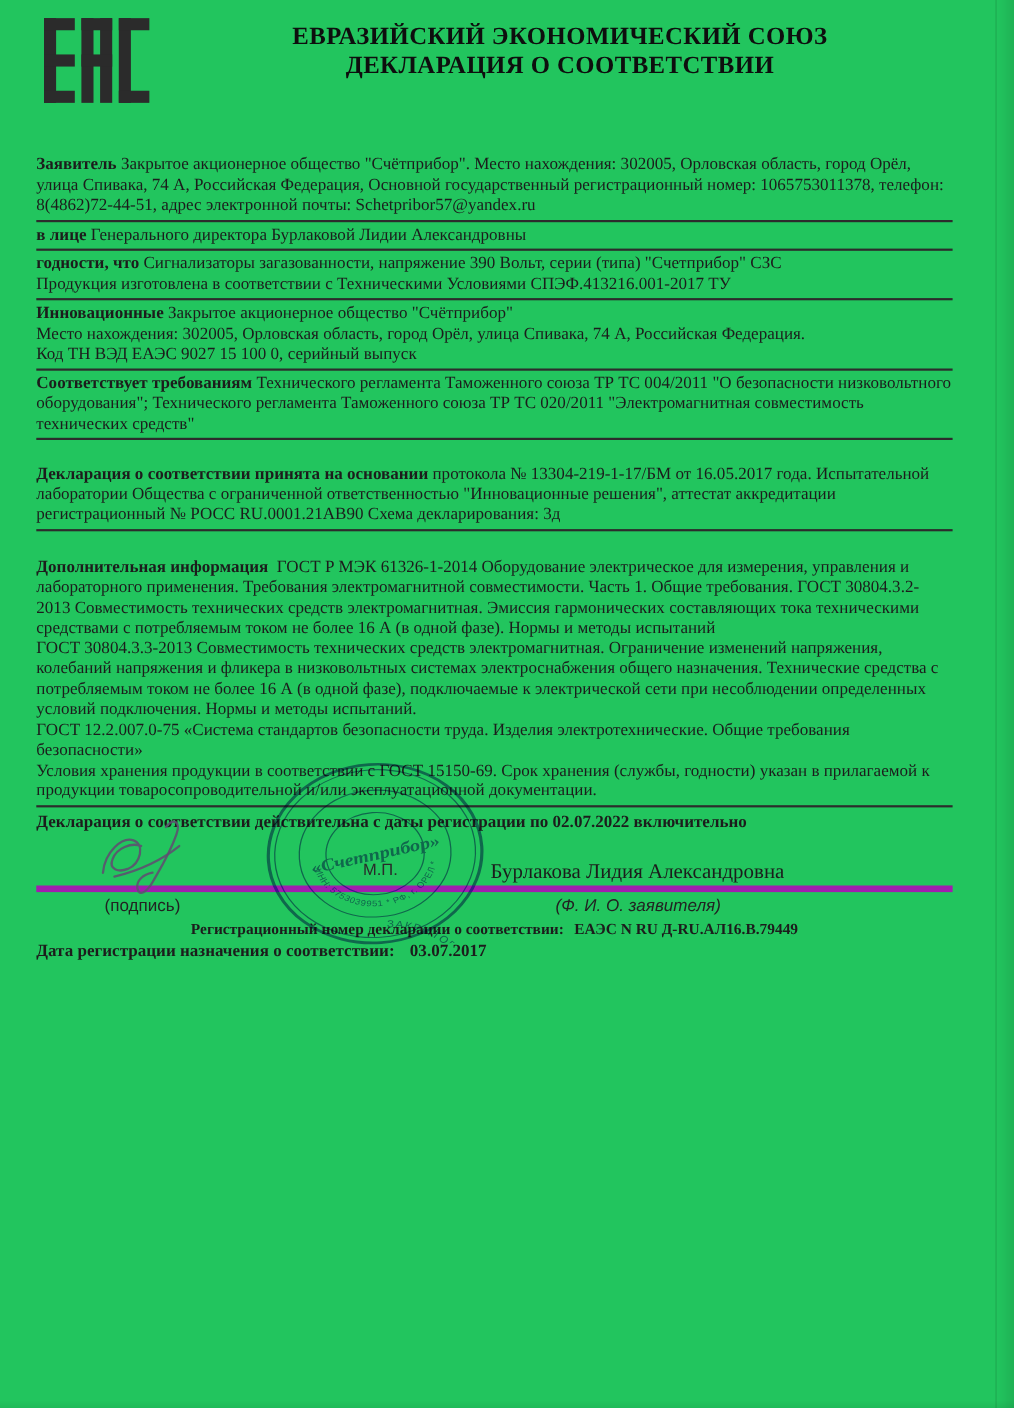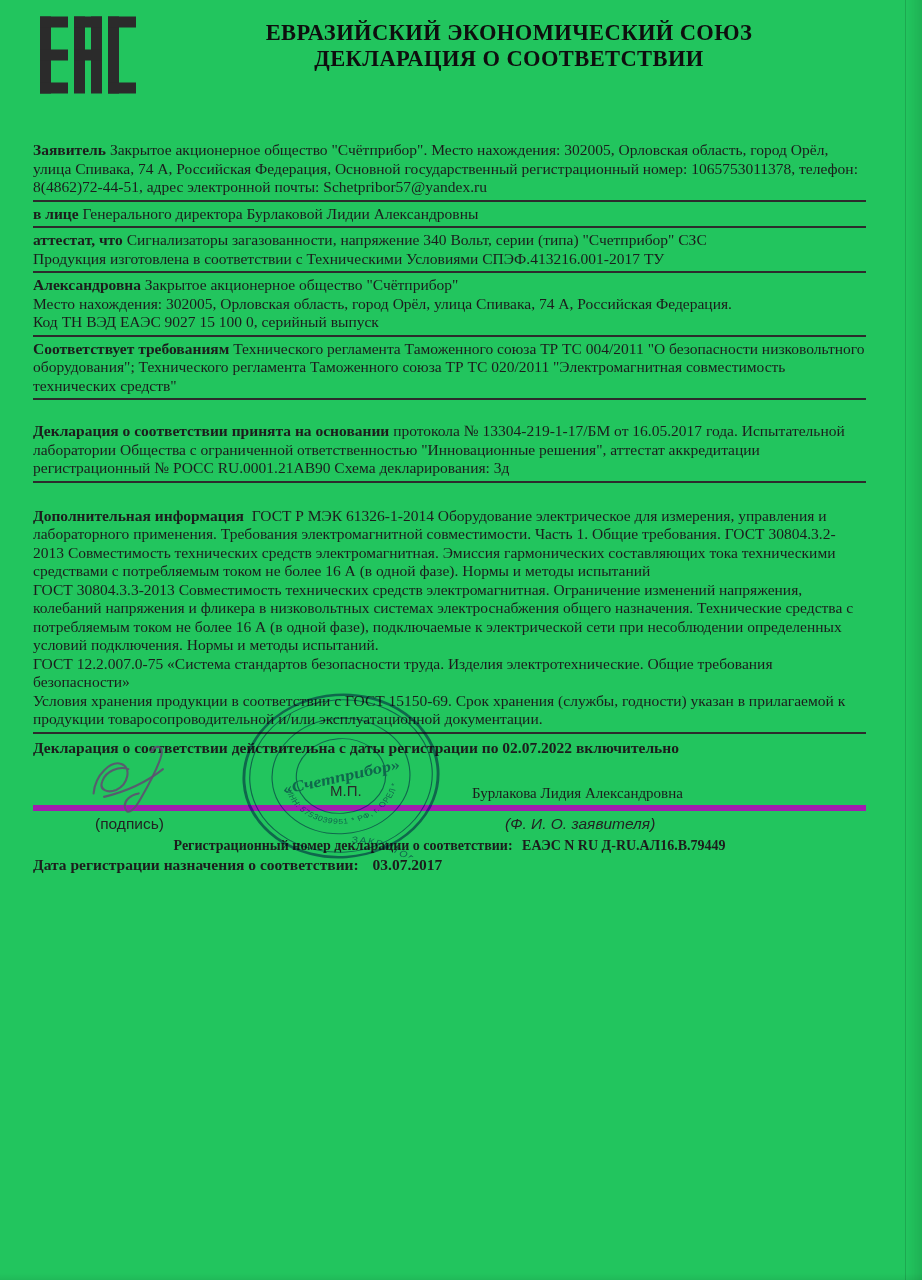--- a/index.html
+++ b/index.html
@@ -25,21 +25,21 @@
   .doc{position:absolute;left:33px;top:95px;width:833px;font-size:15.5px;line-height:18.5px;margin-top:46px;}
   .doc p{margin:0;}
   .u{border-bottom:2px solid #2c2c2c;padding-bottom:3px;margin-bottom:3px;}
   .lead{font-weight:bold;}
   .gap22{margin-top:22px;}
   .gap24{margin-top:24px;}
   .bold-line{font-weight:bold;padding-top:2px;}
   .sig-row{position:relative;height:48px;border-bottom:6px solid #a21caf;}
   .sig-svg{position:absolute;left:45px;bottom:-22px;z-index:3;}
   .mp{position:absolute;left:297px;bottom:5px;font-family:"Liberation Sans","DejaVu Sans",sans-serif;font-size:15px;color:#2a2a2a;}
-  .sig-name{position:absolute;left:439px;bottom:3px;font-size:15px;}
+  .sig-name{position:absolute;left:413px;bottom:3px;font-size:19px;}
   .sig-captions{position:relative;height:26px;font-family:"Liberation Sans","DejaVu Sans",sans-serif;font-size:15.5px;color:#222;text-align:center;}
   .cap1{position:absolute;left:62px;top:4px;}
   .cap2{position:absolute;left:472px;top:4px;font-style:italic;}
   .reg-line{margin-top:16px;font-weight:bold;font-size:14px;text-align:center;}
   .reg-line .val{margin-left:6px;}
   .date-line{margin-top:46px;font-weight:bold;font-size:15.5px;}
   .date-line .val{margin-left:10px;text-align:center;}
   .stamp{
     position:absolute;left:238px;top:690px;width:206px;height:172px;
     opacity:0.82;mix-blend-mode:multiply;z-index:2;
@@ -81,27 +81,27 @@
       <p><b class="lead">Заявитель</b>
       <span>Закрытое акционерное общество "Счётприбор". Место нахождения: 302005, Орловская область, город Орёл, улица Спивака, 74 А, Российская Федерация, Основной государственный регистрационный номер: 1065753011378, телефон: 8(4862)72-44-51, адрес электронной почты: Schetpribor57@yandex.ru</span></p>
     </section>
 
     <section class="u">
       <p><b class="lead">в лице</b>
       <span>Генерального директора Бурлаковой Лидии Александровны</span></p>
     </section>
 
     <section class="u">
-      <p><b class="lead">аттестат, что</b>
-      <span>Сигнализаторы загазованности, напряжение 340 Вольт, серии (типа) "Счетприбор" СЗС</span></p>
+      <p><b class="lead">годности, что</b>
+      <span>Сигнализаторы загазованности, напряжение 390 Вольт, серии (типа) "Счетприбор" СЗС</span></p>
       <p><span>Продукция изготовлена в соответствии с Техническими Условиями СПЭФ.413216.001-2017 ТУ</span></p>
     </section>
 
     <section class="u">
-      <p><b class="lead">Александровна</b>
+      <p><b class="lead">Инновационные</b>
       <span>Закрытое акционерное общество "Счётприбор"</span></p>
       <p><span>Место нахождения: 302005, Орловская область, город Орёл, улица Спивака, 74 А, Российская Федерация.</span></p>
       <p><span>Код ТН ВЭД ЕАЭС 9027 15 100 0, серийный выпуск</span></p>
     </section>
 
     <section class="u">
       <p><b class="lead">Соответствует требованиям</b>
       <span>Технического регламента Таможенного союза ТР ТС 004/2011 "О безопасности низковольтного оборудования"; Технического регламента Таможенного союза ТР ТС 020/2011 "Электромагнитная совместимость технических средств"</span></p>
     </section>
 

